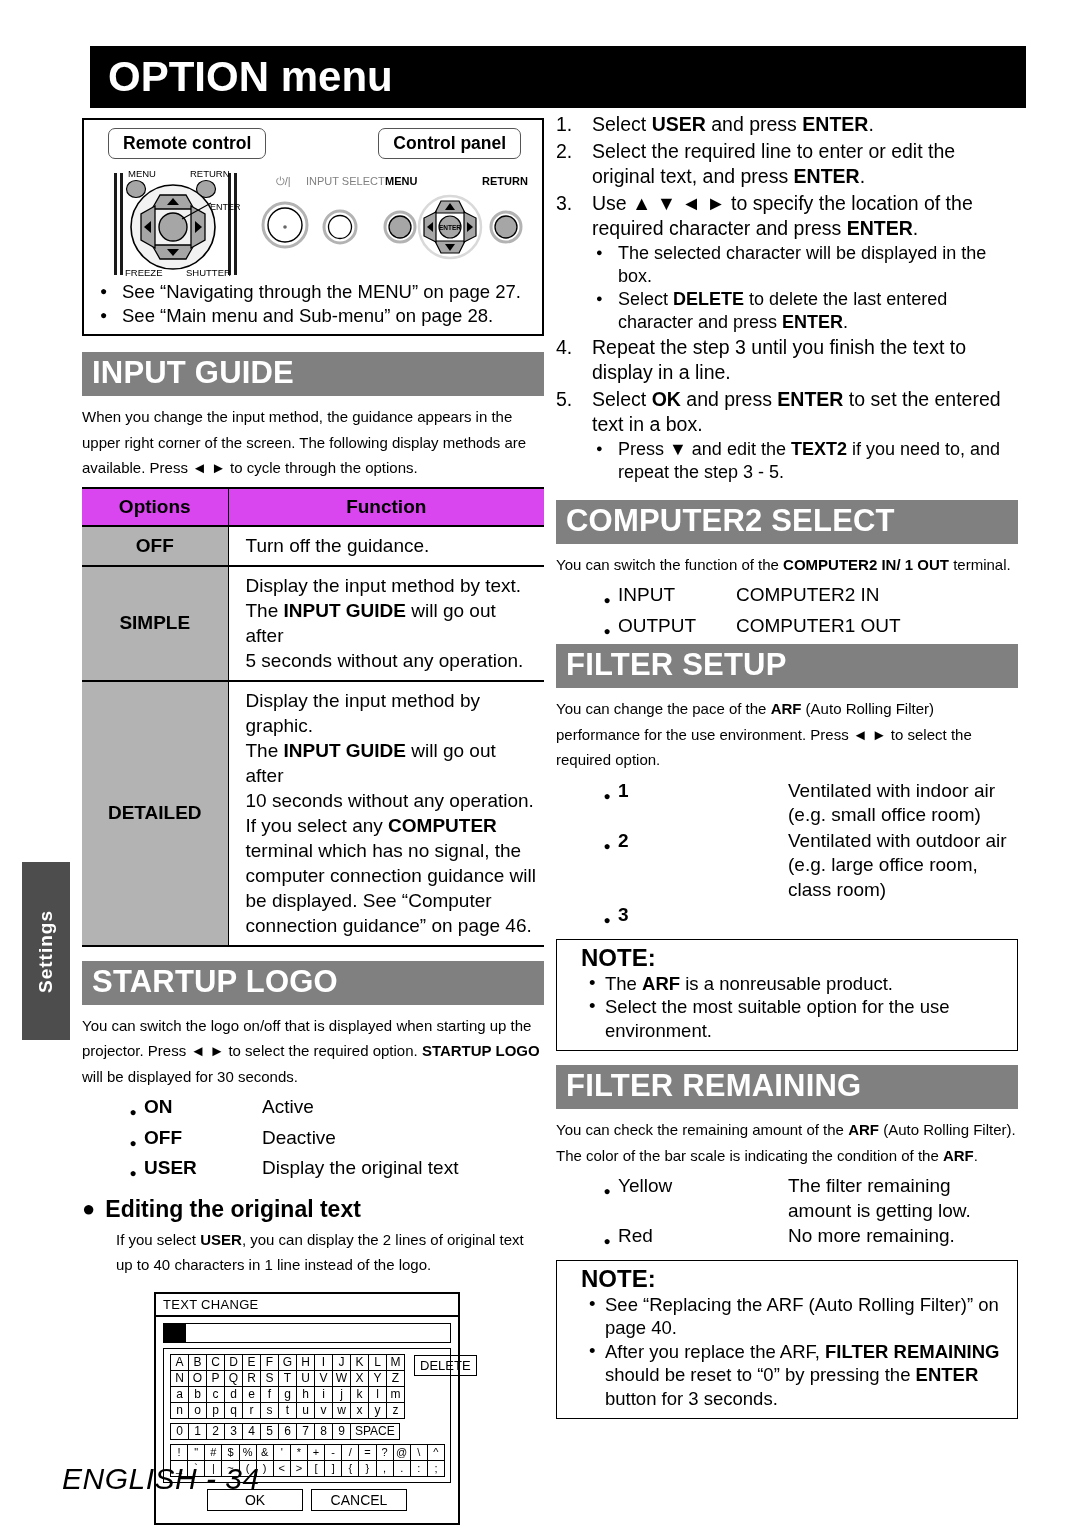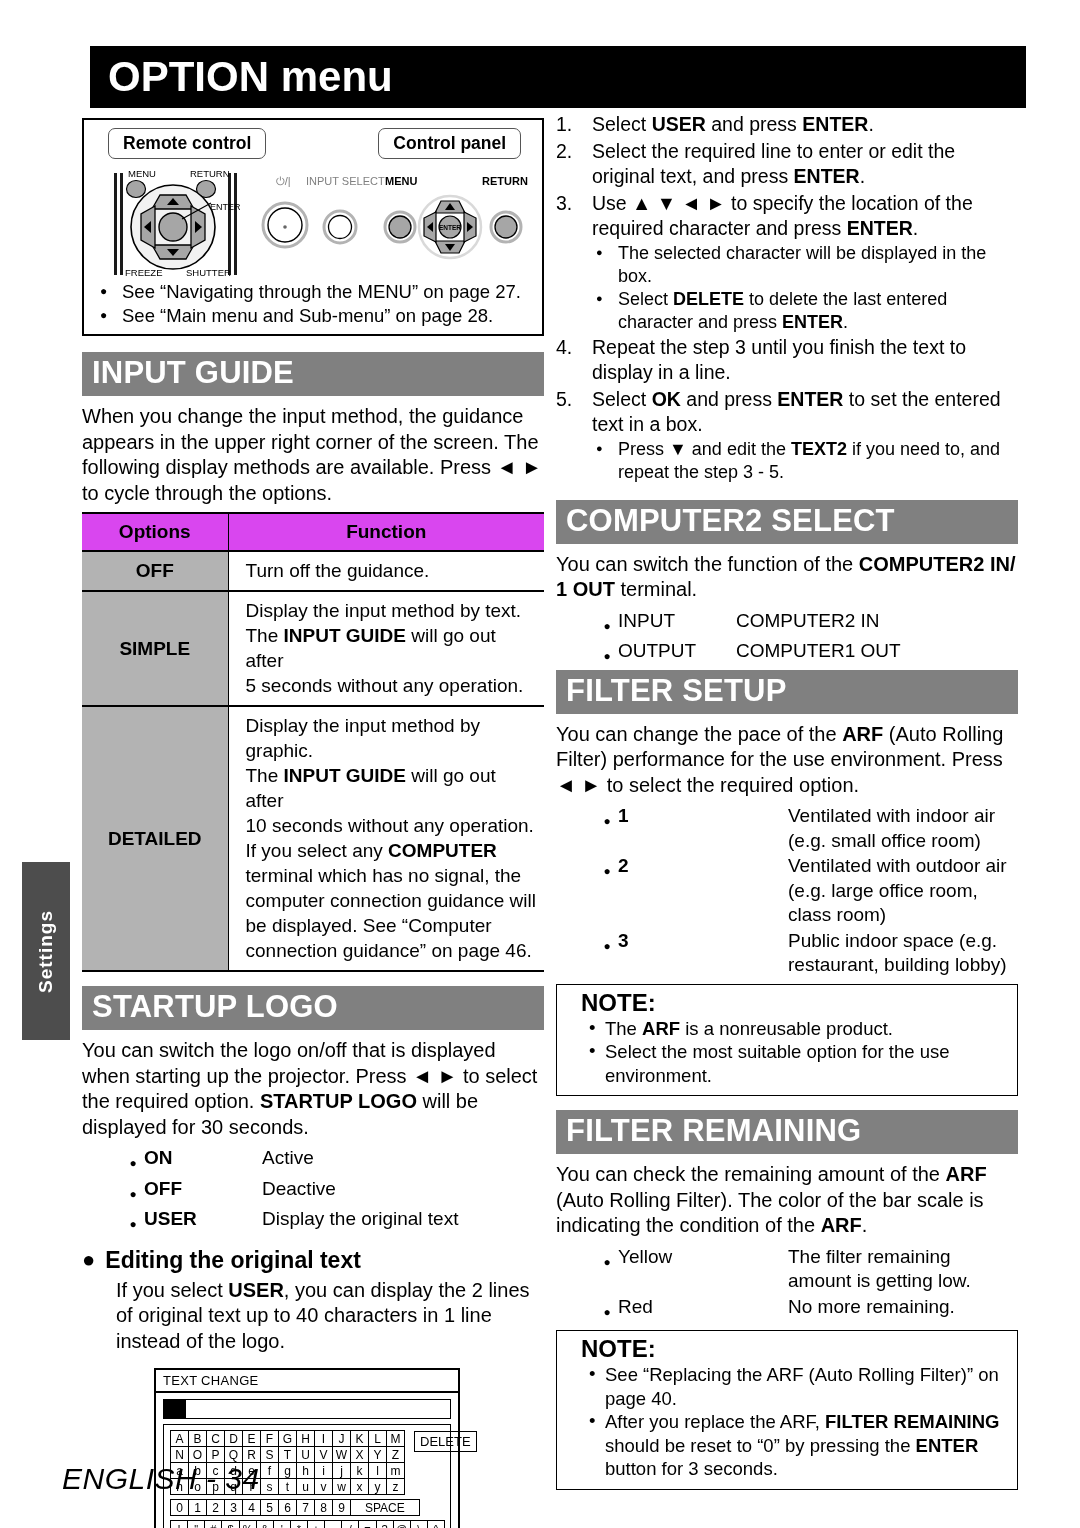--- a/index.html
+++ b/index.html
@@ -53,21 +53,21 @@
     font-size:31px; font-weight:bold;
     height:44px; line-height:42px;
     padding-left:10px;
     margin:0 0 8px 0;
     letter-spacing:0.2px;
     overflow:hidden;
   }
 
   
   .body-txt {
-    font-size:20px; line-height:25.5px;
+    font-size:15px; line-height:25.5px;
     margin:0 0 6px 0;
   }
   b, .b { font-weight:bold; }
 
   
   .ctrl-box {
     border:2px solid #000;
     padding:8px 10px 8px 10px;
     position:relative;
     height:218px;
@@ -193,21 +193,21 @@
   .kb-grid { display:flex; flex-direction:column; gap:0px; }
   .kb-row { display:flex; }
   .key {
     border:1px solid #000;
     width:19px; height:17px;
     margin:0 -1px -1px 0;
     font-size:12px;
     display:flex; align-items:center; justify-content:center;
     background:#fff;
   }
-  .key.wide { width:auto; padding:0 14px; }
+  .key.wide { width:auto; padding:0 4px; }
   .key.sym { font-size:11px; }
   .btn-del {
     border:1.5px solid #000;
     font-size:13px; padding:2px 5px;
     margin-left:4px; margin-top:1px;
     white-space:nowrap;
   }
   .kb-sep { height:5px; }
   .osd-actions {
     display:flex; gap:8px; justify-content:center;
@@ -579,21 +579,20 @@
           <div class="desc">Ventilated with indoor air (e.g. small office room)</div>
         </div>
         <div class="def-row">
           <div class="bt">●</div>
           <div class="term">2</div>
           <div class="desc">Ventilated with outdoor air (e.g. large office room, class room)</div>
         </div>
         <div class="def-row">
           <div class="bt">●</div>
           <div class="term">3</div>
-          <div class="desc">Public indoor space (e.g. restaurant, building lobby)</div>
         </div>
       </div>
 
     <div class="note">
       <div class="hd">NOTE:</div>
       <ul id="fs-note">
           <li><span>The </span><b>ARF</b><span> is a nonreusable product.</span></li>
           <li><span>Select the most suitable option for the use environment.</span></li>
         </ul>
     </div>

